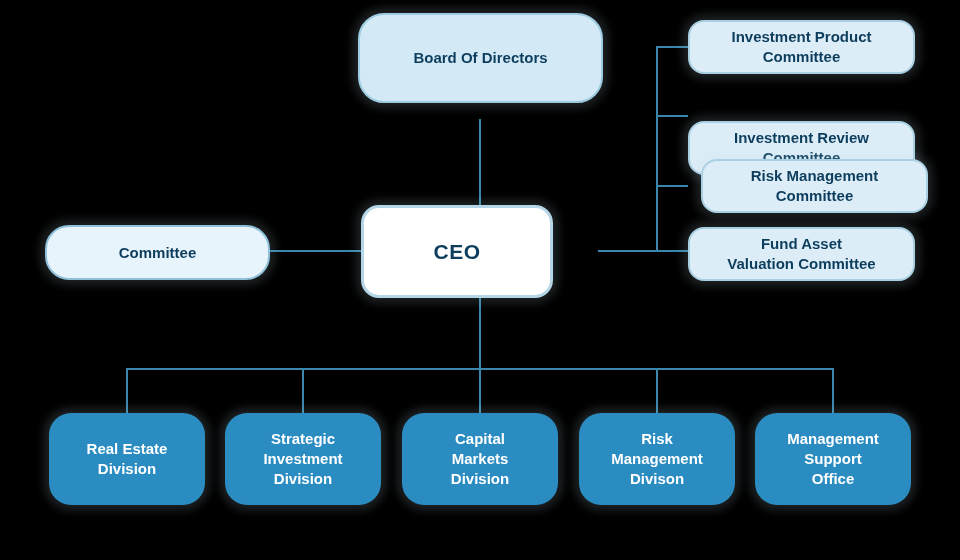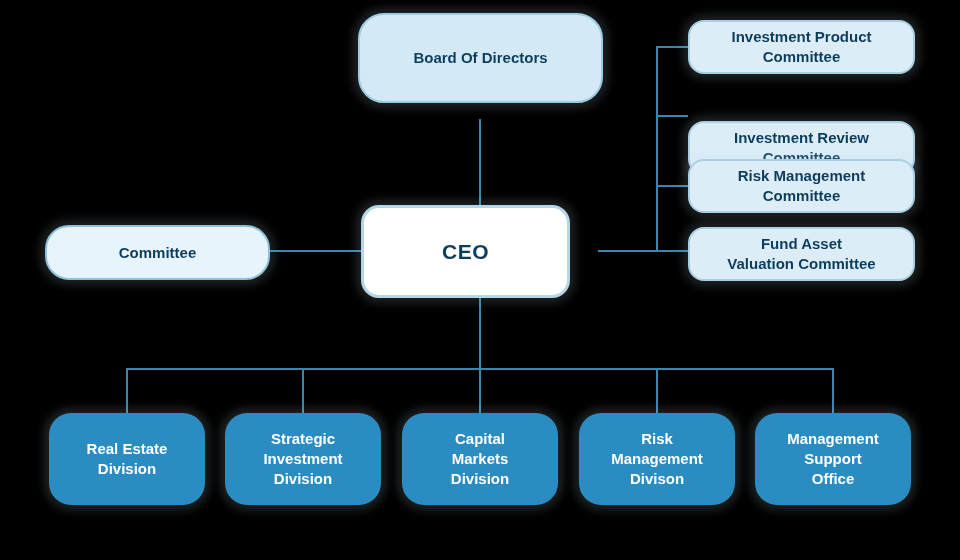--- a/index.html
+++ b/index.html
@@ -33,21 +33,21 @@
   .board {
     left: 358px; top: 13px; width: 245px; height: 90px;
     background: var(--board-fill, #d3e9f6);
     border: 2px solid var(--board-border, #9ccbe2);
     border-radius: 26px;
     color: var(--text-dark, #0d3d5c);
     font-size: 15px;
   }
   
   .ceo {
-    left: 361px; top: 205px; width: 209px; height: 93px;
+    left: 361px; top: 205px; width: 192px; height: 93px;
     background: var(--ceo-fill, #ffffff);
     border: 3px solid var(--ceo-border, #b5d6e6);
     border-radius: 18px;
     color: var(--text-dark, #0d3d5c);
     font-size: 21px;
     letter-spacing: 0.5px;
   }
   
   .compliance {
     left: 45px; top: 225px; width: 225px; height: 55px;
@@ -61,21 +61,21 @@
   .committee {
     left: 688px; width: 227px; height: 54px;
     background: var(--committee-fill, #dcedf8);
     border: 2px solid var(--committee-border, #a9cfe2);
     border-radius: 16px;
     color: var(--text-dark, #0d3d5c);
     font-size: 15px;
   }
   .c1 { top: 20px; }
   .c2 { top: 89px; margin-top: 32px; }
-  .c3 { top: 159px; }
+  .c3 { top: 159px; margin-left: 13px; }
   .c4 { top: 227px; }
   
   .division {
     top: 413px; width: 156px; height: 92px;
     background: var(--division-fill, #2a8cc0);
     border: none;
     border-radius: 22px;
     color: var(--text-light, #ffffff);
     font-size: 15px;
   }

